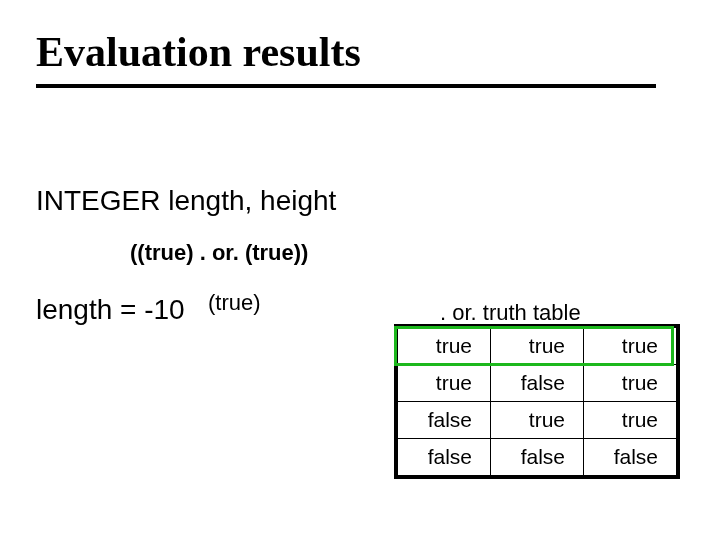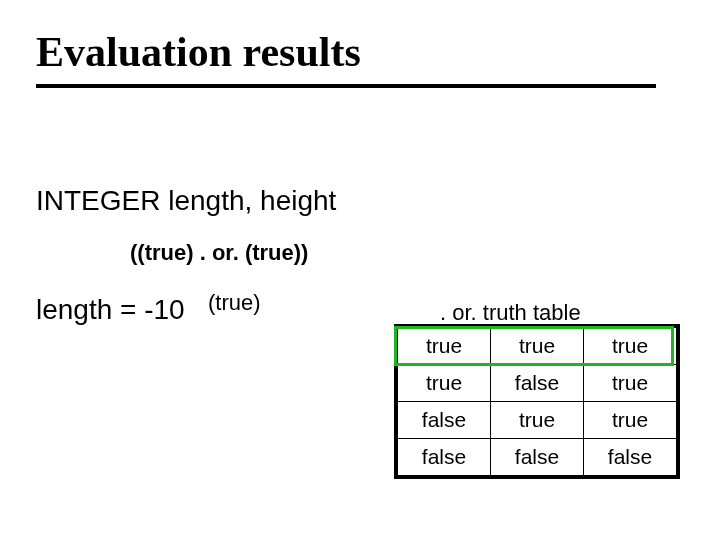--- a/index.html
+++ b/index.html
@@ -66,21 +66,21 @@
     position: absolute;
     left: 394px;
     top: 324px;
     border: 4px solid #000;
     border-collapse: collapse;
     font-size: 21px;
   }
   .truth-table td {
     border: 1px solid #000;
     padding: 6px 18px;
-    text-align: center;
+    text-align: right;
     min-width: 56px;
   }
   .hl-row td {
     position: relative;
   }
   .highlight-box {
     position: absolute;
     left: 394px;
     top: 326px;
     width: 280px;

